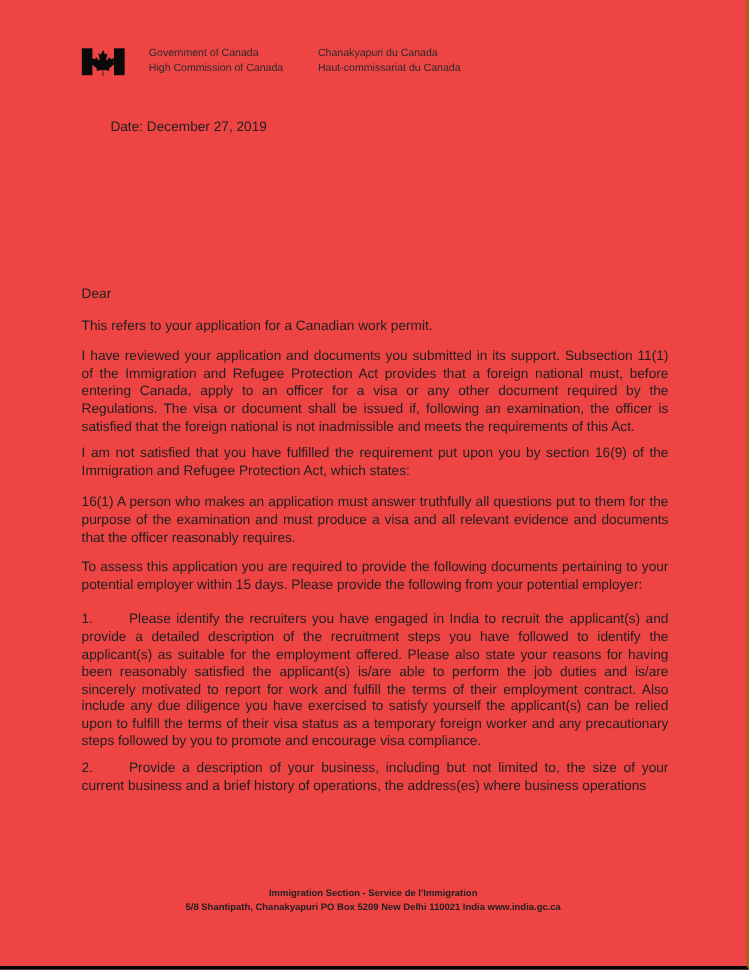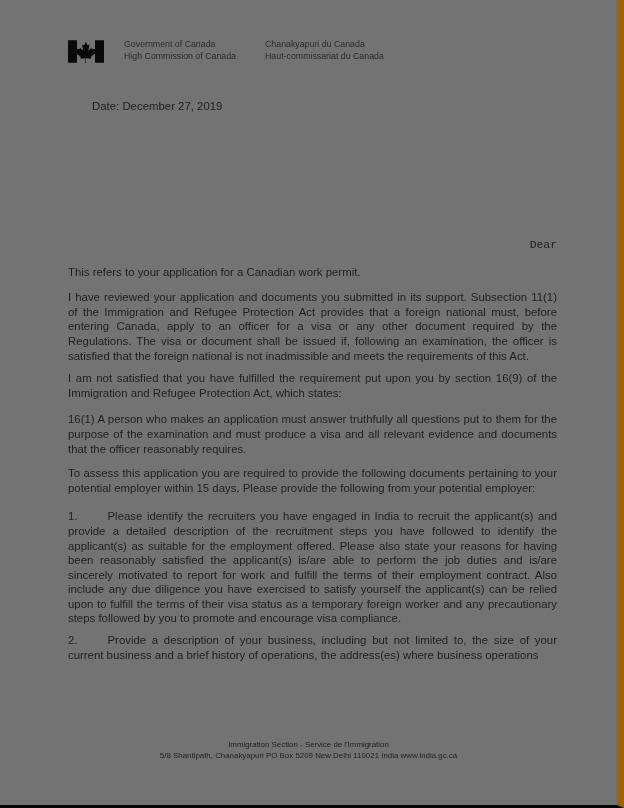--- a/index.html
+++ b/index.html
@@ -7,53 +7,53 @@
     width: 624px; height: 808px;
     background: #ffffff;
     font-family: "Liberation Sans", sans-serif;
     color: #1f1f1f;
     position: relative;
     overflow: hidden;
   }
   .page {
     position: absolute; inset: 0;
     box-sizing: border-box;
-    background: #737373;
-    border-right: 7px solid #a16207;   
+    background: #ef4444;
+    border-right: 2px solid #a16207;   
     border-bottom: 3px solid #050505;  
   }
   
   .flag { position: absolute; left: 68px; top: 40px; }
   .wm { position: absolute; top: 39px; font-size: 8.8px; line-height: 11.6px; color: #2a2a2a; white-space: nowrap; }
   .wm-en { left: 124px; }
   .wm-fr { left: 265px; }
   
   .date-line { position: absolute; left: 68px; top: 99px; font-size: 11.4px; line-height: 14.6px; margin-left: 24px; }
   
   .letter-body { position: absolute; left: 68px; top: 238px; width: 489px; }
   .letter-body p {
     margin: 0 0 11px 0;
     font-size: 11.4px;
     line-height: 14.6px;
     text-align: justify;
   }
-  p.salutation { text-align: right; font-family: Liberation Mono, monospace; }
+  p.salutation { text-align: left; }
   .mb7  { margin-bottom: 7px  !important; }
   .mb8  { margin-bottom: 8px  !important; }
   .mb10 { margin-bottom: 10px !important; }
   .mb11 { margin-bottom: 11px !important; }
   .mb12 { margin-bottom: 12px !important; }
   .mb14 { margin-bottom: 14px !important; }
   .num-gap { display: inline-block; width: 30px; }
   
   .page-footer {
     position: absolute; left: 0; right: 0; top: 739px;
     text-align: center;
     font-size: 7.9px; line-height: 11px;
-    font-weight: normal;
+    font-weight: bold;
     color: #1f1f1f;
   }
 </style>
 </head>
 <body>
 
 <div class="page">
 
   <svg class="flag" width="36" height="23" viewBox="0 0 160 100" aria-hidden="true">
     <rect x="0" y="0" width="40" height="100" fill="#0a0a0a"></rect>

